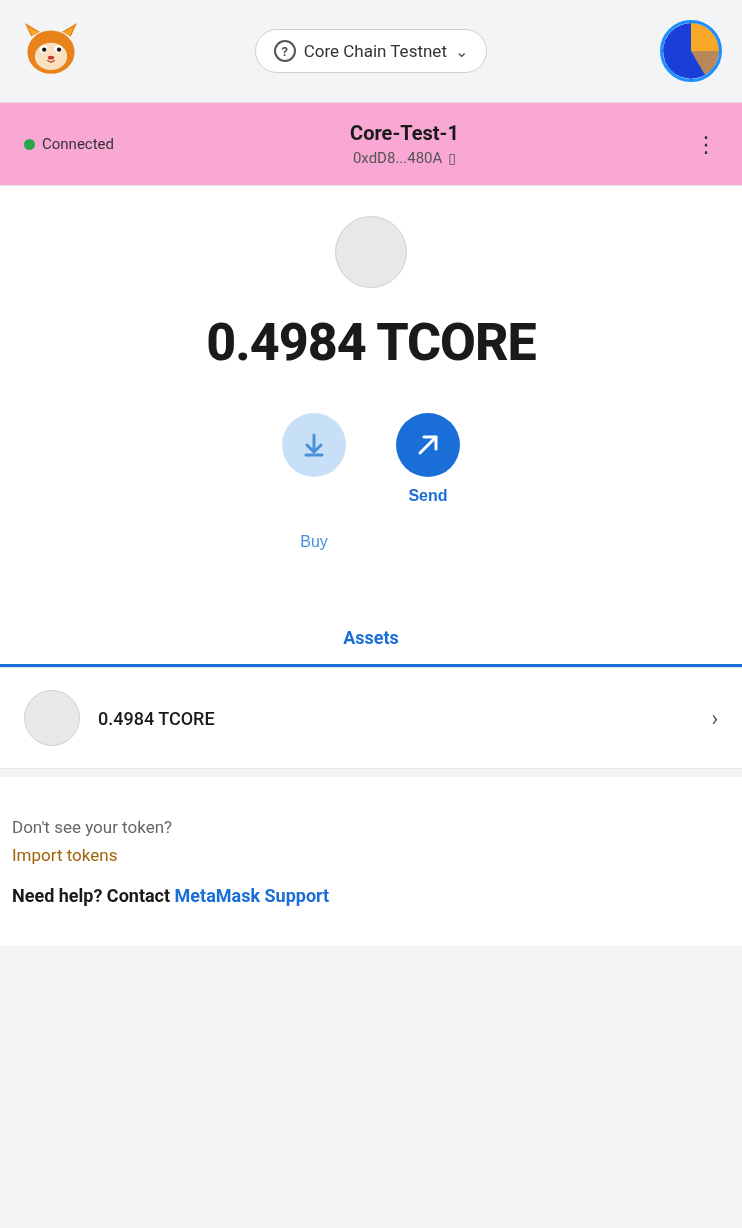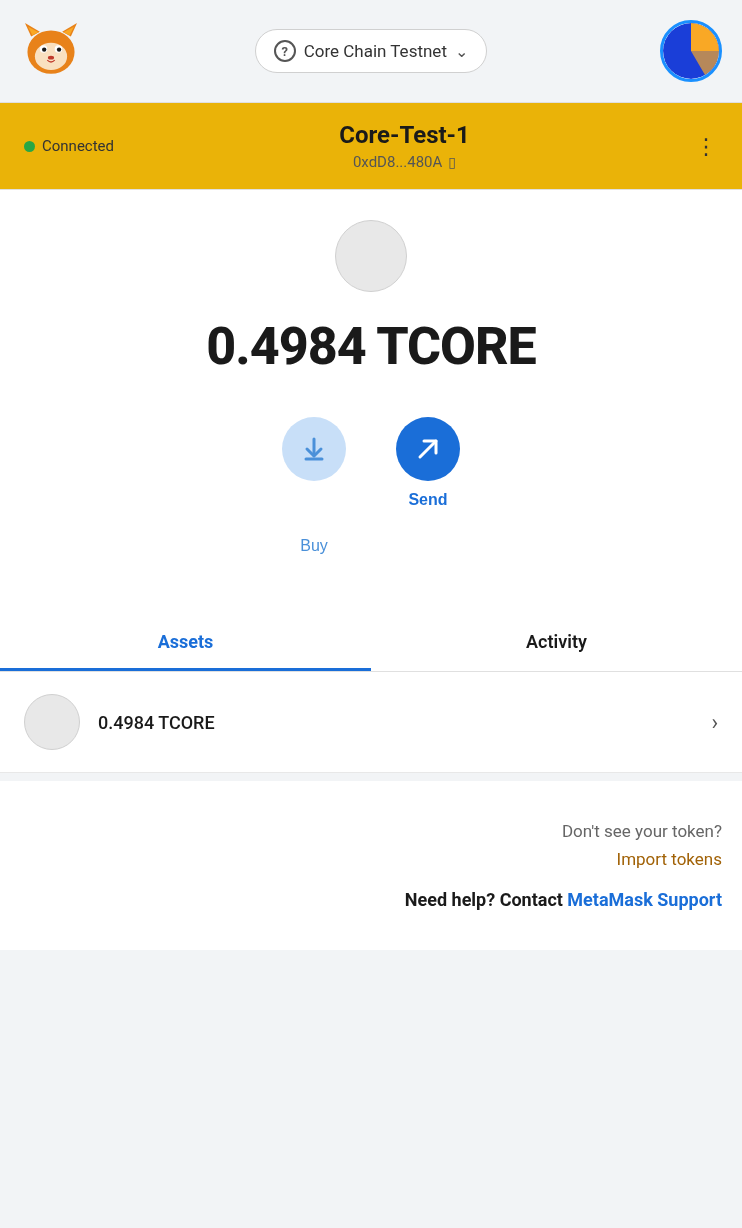--- a/index.html
+++ b/index.html
@@ -54,21 +54,21 @@
       height: 62px;
       border-radius: 50%;
       border: 3px solid #1a90ff;
       overflow: hidden;
       cursor: pointer;
       position: relative;
     }
 
     
     .account-bar {
-      background: #eab308;
+      background: #f9a8d4;
       display: flex;
       align-items: center;
       justify-content: space-between;
       padding: 18px 24px;
       border-bottom: 1px solid #e0e0e0;
     }
     .connected-status {
       display: flex;
       align-items: center;
       gap: 7px;
@@ -78,21 +78,21 @@
     .green-dot {
       width: 11px;
       height: 11px;
       background: #28a745;
       border-radius: 50%;
     }
     .account-info {
       text-align: center;
     }
     .account-name {
-      font-size: 24px;
+      font-size: 20px;
       font-weight: 700;
       color: #1a1a1a;
     }
     .account-address {
       display: flex;
       align-items: center;
       gap: 6px;
       font-size: 15px;
       color: #555;
       margin-top: 4px;
@@ -231,22 +231,22 @@
       flex: 1;
     }
     .asset-chevron {
       font-size: 22px;
       color: #555;
     }
 
     
     .footer-section {
       background: white;
-      padding: 40px 20px 40px;
-      text-align: right;
+      padding: 40px 12px 40px;
+      text-align: left;
       border-top: 8px solid #f2f4f6;
     }
     .dont-see-text {
       font-size: 17px;
       color: #666;
       margin-bottom: 8px;
     }
     .import-link {
       font-size: 17px;
       color: #a16207;
@@ -369,23 +369,20 @@
       <span class="action-btn-label">Send</span>
     </button>
 
   </div>
 </div>
 
 <div class="tabs-container">
   <div class="tab active">
     <span>Assets</span>
   </div>
-  <div class="tab inactive">
-    <span>Activity</span>
-  </div>
 </div>
 
 <div class="assets-section">
   <div class="asset-row">
     <div class="asset-icon"></div>
     <span class="asset-name">0.4984 TCORE</span>
     <span class="asset-chevron">›</span>
   </div>
 </div>
 

